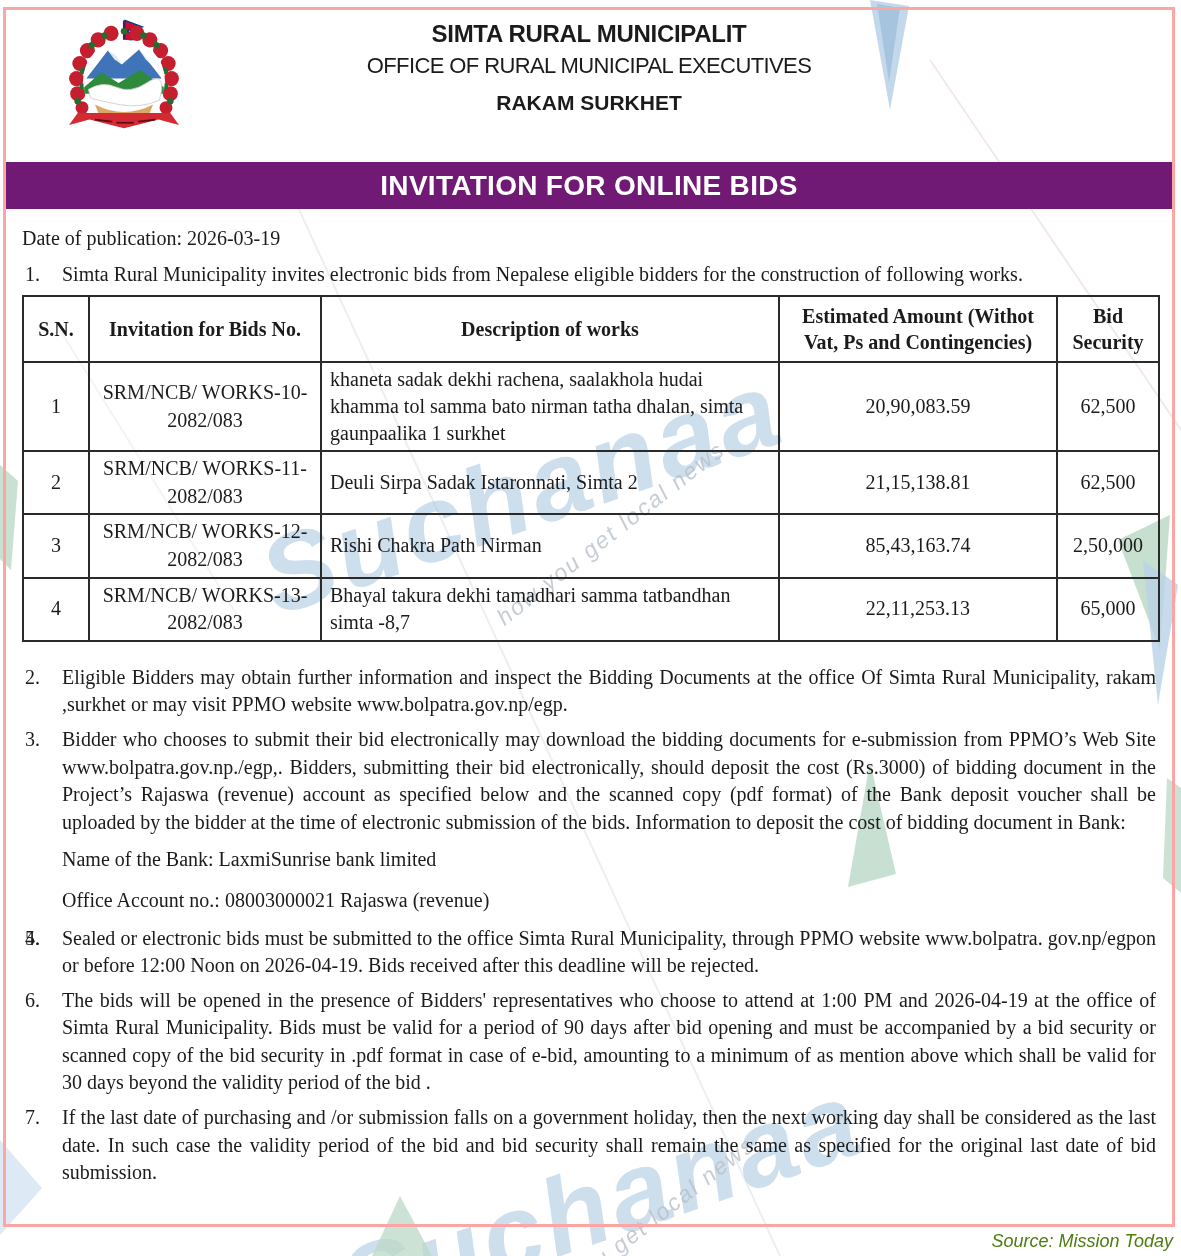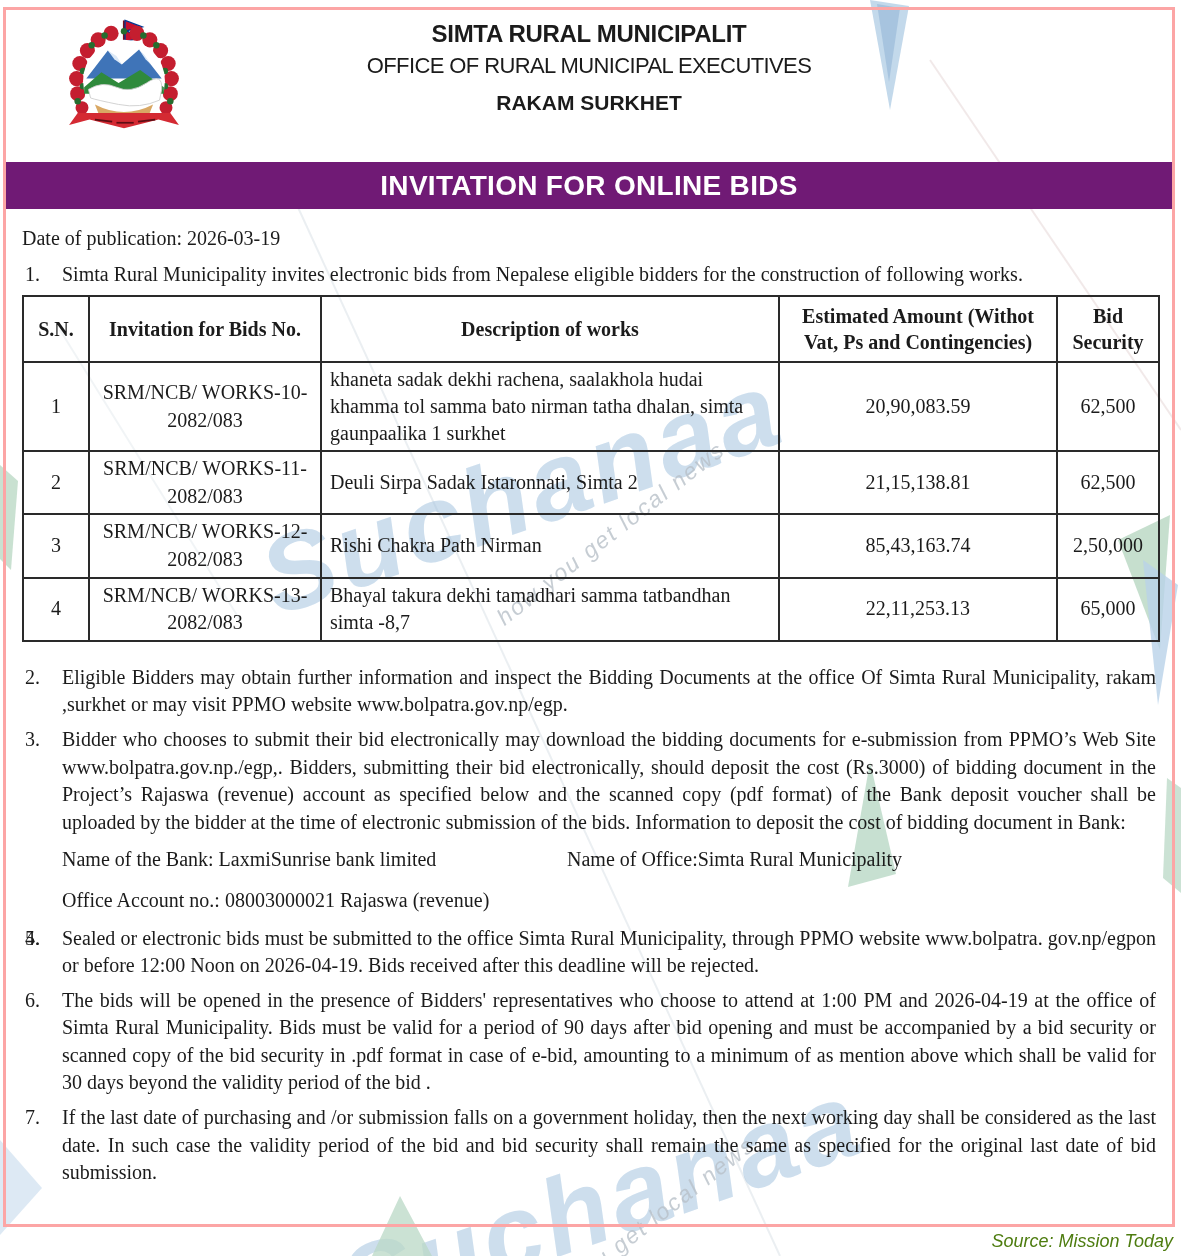--- a/index.html
+++ b/index.html
@@ -249,21 +249,20 @@
       </div>
 
       <div class="item">
         <span class="num">3.</span>
         <span>Bidder who chooses to submit their bid electronically may download the bidding documents for e-submission from PPMO’s Web Site www.bolpatra.gov.np./egp,. Bidders, submitting their bid electronically, should deposit the cost (Rs.3000) of bidding document in the Project’s Rajaswa (revenue) account as specified below and the scanned copy (pdf format) of the Bank deposit voucher shall be uploaded by the bidder at the time of electronic submission of the bids. Information to deposit the cost of bidding document in Bank:</span>
       </div>
 
       <div class="bank-block">
         <div class="bank-row1">
           <span class="bank-left">Name of the Bank: LaxmiSunrise bank limited</span>
-          <span>Name of Office:Simta Rural Municipality</span>
         </div>
         <div class="bank-row2">Office Account no.: 08003000021 Rajaswa (revenue)</div>
       </div>
 
       <div class="item">
         <span class="num">4.</span>
       </div>
 
       <div class="item">
         <span class="num">5.</span>

